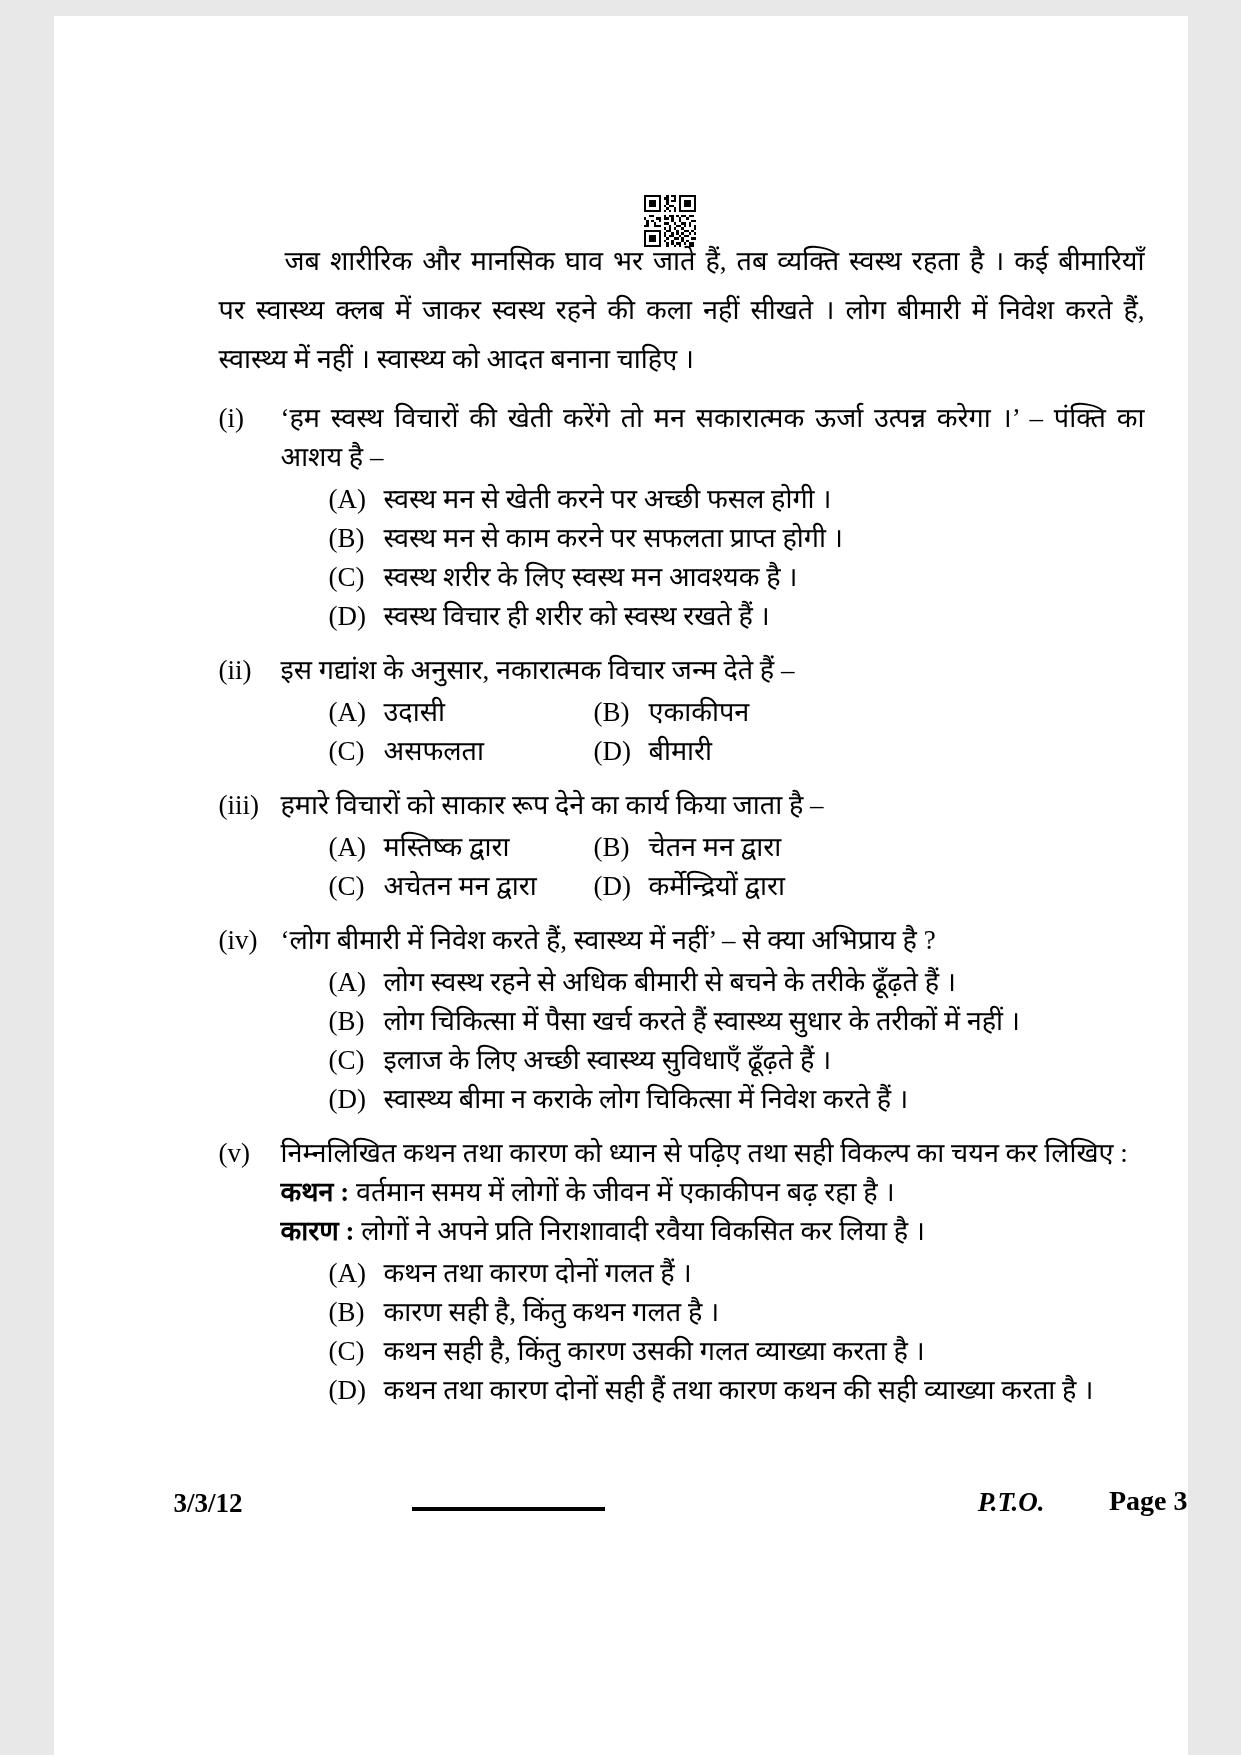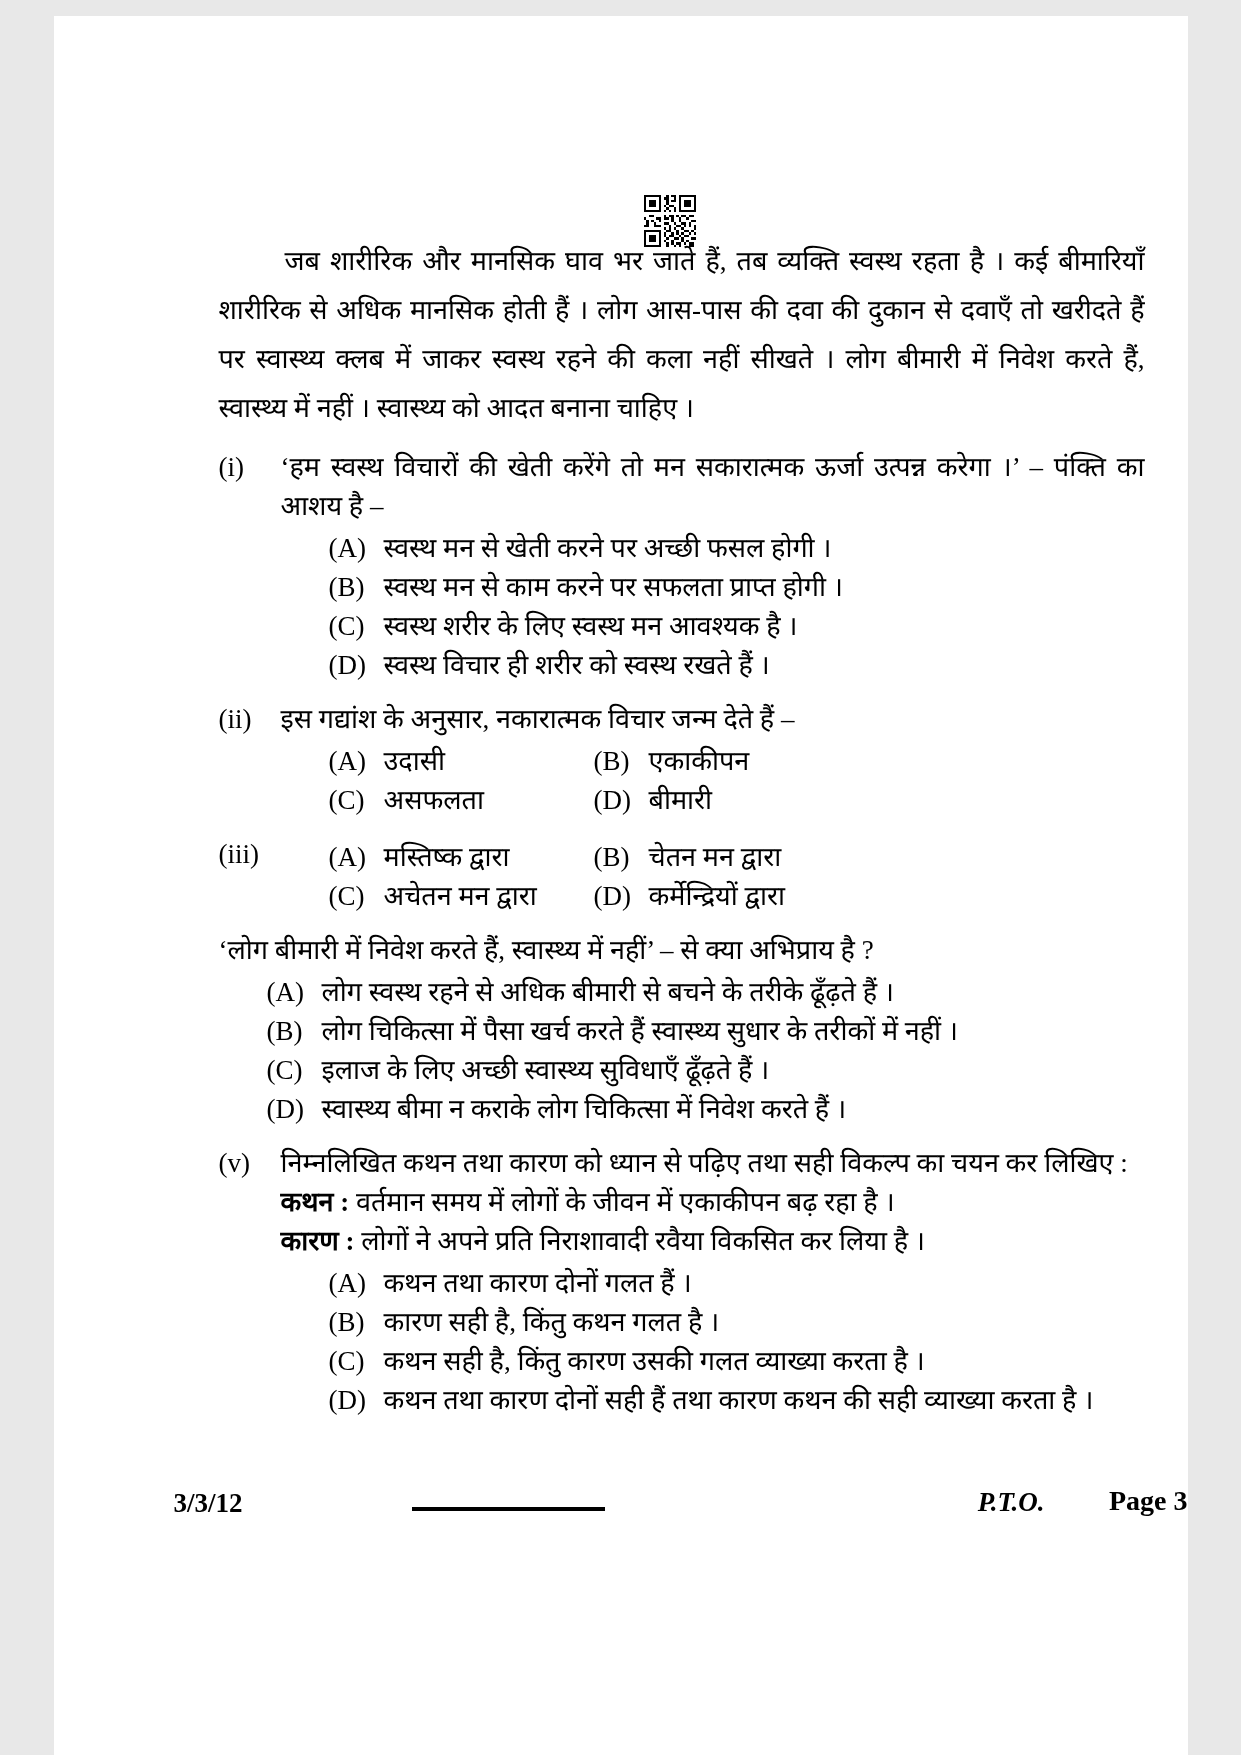--- a/index.html
+++ b/index.html
@@ -167,21 +167,20 @@
         <rect x="18" y="19" width="2" height="2"></rect>
       <rect x="12" y="20" width="1" height="1"></rect>
         <rect x="14" y="20" width="1" height="1"></rect>
     </g>
   </svg>
 
   <div class="content">
 
     <div class="passage">
       <div class="pline first">जब शारीरिक और मानसिक घाव भर जाते हैं, तब व्यक्ति स्वस्थ रहता है । कई बीमारियाँ</div>
-      <div class="pline">शारीरिक से अधिक मानसिक होती हैं । लोग आस-पास की दवा की दुकान से दवाएँ तो खरीदते हैं</div>
       <div class="pline">पर स्वास्थ्य क्लब में जाकर स्वस्थ रहने की कला नहीं सीखते । लोग बीमारी में निवेश करते हैं,</div>
       <div class="pline last">स्वास्थ्य में नहीं । स्वास्थ्य को आदत बनाना चाहिए ।</div>
     </div>
 
     <div class="q">
       <div class="qnum">(i)</div>
       <div class="qbody">
         <div class="qtext">‘हम स्वस्थ विचारों की खेती करेंगे तो मन सकारात्मक ऊर्जा उत्पन्न करेगा ।’ – पंक्ति का आशय है –</div>
         <div class="opts">
           <div class="opt">
@@ -225,20 +224,21 @@
             <span class="optlabel">(D)</span>
             <span class="opttext">बीमारी</span>
           </div>
         </div>
       </div>
     </div>
 
     <div class="q">
       <div class="qnum">(iii)</div>
       <div class="qbody">
+        <div class="qtext">हमारे विचारों को साकार रूप देने का कार्य किया जाता है –</div>
         <div class="opts twocol">
           <div class="opt">
             <span class="optlabel">(A)</span>
             <span class="opttext">मस्तिष्क द्वारा</span>
           </div>
           <div class="opt">
             <span class="optlabel">(B)</span>
             <span class="opttext">चेतन मन द्वारा</span>
           </div>
           <div class="opt">
@@ -247,20 +247,21 @@
           </div>
           <div class="opt">
             <span class="optlabel">(D)</span>
             <span class="opttext">कर्मेन्द्रियों द्वारा</span>
           </div>
         </div>
       </div>
     </div>
 
     <div class="q">
+      <div class="qnum">(iv)</div>
       <div class="qbody">
         <div class="qtext">‘लोग बीमारी में निवेश करते हैं, स्वास्थ्य में नहीं’ – से क्या अभिप्राय है ?</div>
         <div class="opts">
           <div class="opt">
             <span class="optlabel">(A)</span>
             <span class="opttext">लोग स्वस्थ रहने से अधिक बीमारी से बचने के तरीके ढूँढ़ते हैं ।</span>
           </div>
           <div class="opt">
             <span class="optlabel">(B)</span>
             <span class="opttext">लोग चिकित्सा में पैसा खर्च करते हैं स्वास्थ्य सुधार के तरीकों में नहीं ।</span>

